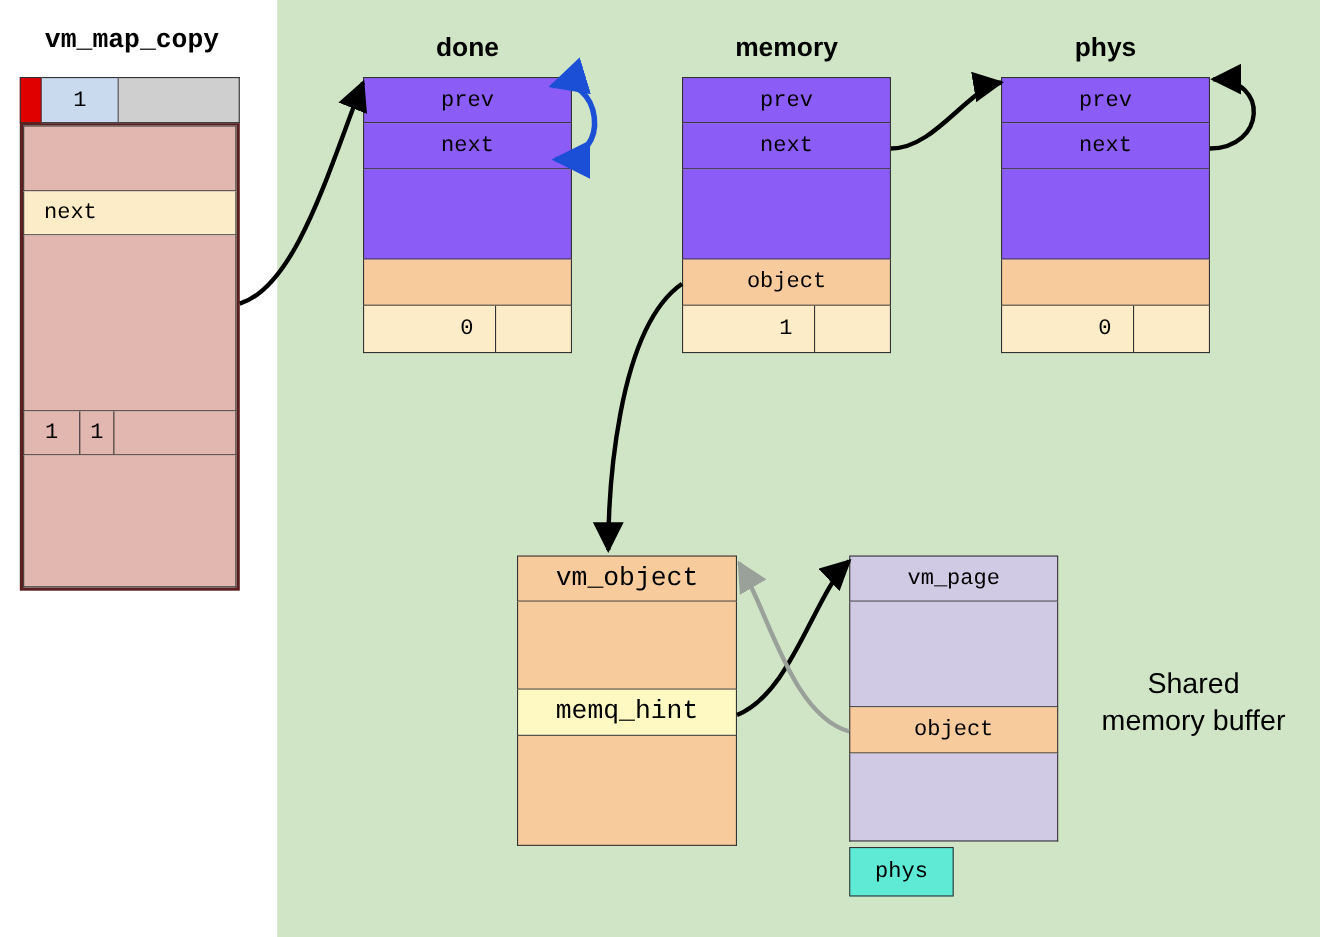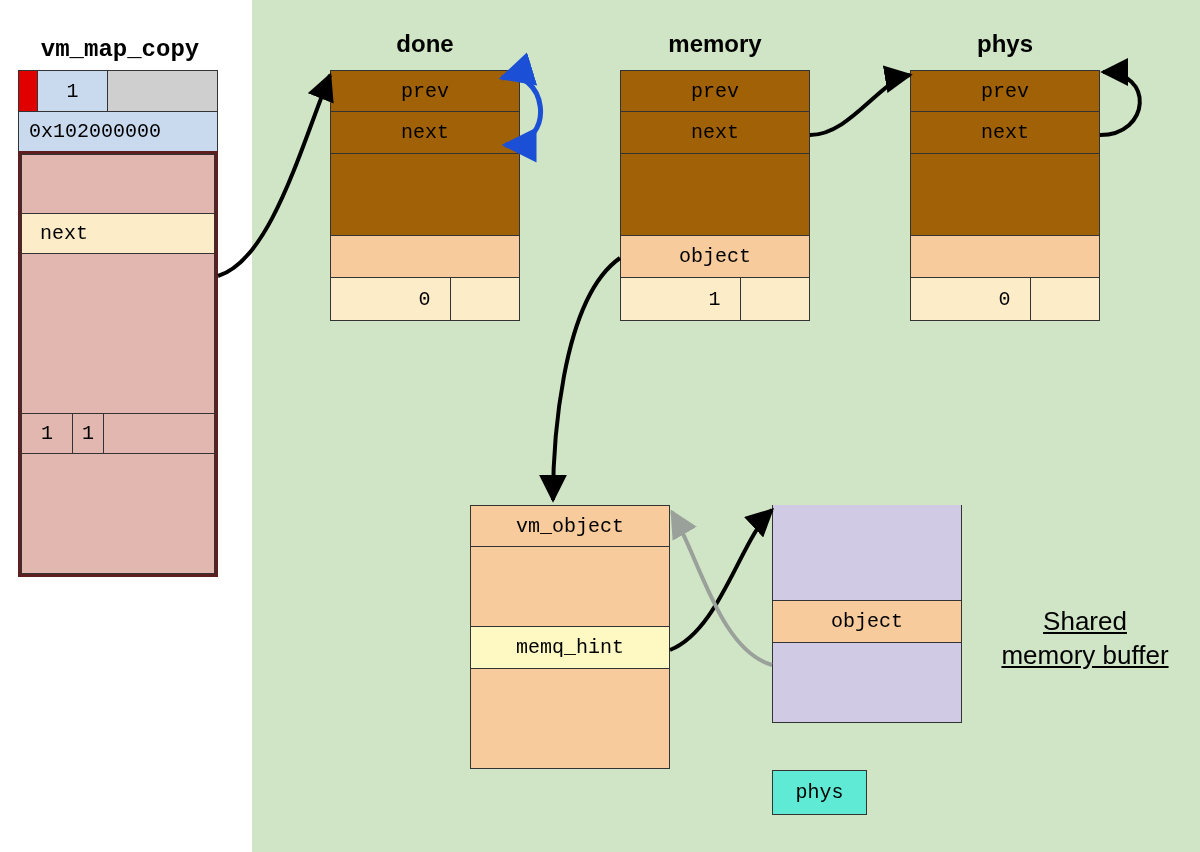--- a/index.html
+++ b/index.html
@@ -59,81 +59,80 @@
   .entryshell .top { border-top:1px solid #333; }
 
   
   .entrybox {
     position: absolute;
     width: 190px;
     box-sizing: border-box;
   }
   .entrybox .cell {
     border:1px solid #333; border-top:none; box-sizing:border-box;
-    background:#a16207;
+    background:#8b5cf6;
     display:flex; align-items:center; justify-content:center;
     font-family:"Courier New",monospace; font-size:20px;
   }
   .entrybox .first { border-top:1px solid #333; }
   .entrybox .h40 { height:42px; }
   .entrybox .h80 { height:82px; }
   .entrybox .obj { background:#f7cb9c; height:42px; }
   .entrybox .flags { height:42px; background:#fdecc8; display:flex; border:1px solid #333; border-top:none;}
   .entrybox .flags span { flex:0 0 50px; border-right:1px solid #333; display:flex; align-items:center; justify-content:center; font-family:"Courier New",monospace; font-size:20px;}
   .entrybox .flags .grow { flex:1; border-right:none;}
 
   
   .vmobj {
     position: absolute;
     left: 470px; top: 505px; width: 200px;
   }
-  .vmobj .cell { border:1px solid #333; border-top:none; box-sizing:border-box; display:flex; align-items:center; justify-content:center; font-family:"Courier New",monospace; font-size:20px;}
+  .vmobj .cell { border:1px solid #333; border-top:none; box-sizing:border-box; display:flex; align-items:center; justify-content:center; font-family:"Courier New",monospace; font-size:24px;}
   .vmobj .first { border-top:1px solid #333; }
 
   
   .vmpage {
     position: absolute;
     left: 772px; top: 505px; width: 190px;
   }
   .vmpage .cell { border:1px solid #333; border-top:none; box-sizing:border-box; display:flex; align-items:center; justify-content:center; font-family:"Courier New",monospace; font-size:20px;}
   .vmpage .first { border-top:1px solid #333; }
   .phys {
     position:absolute; left:772px; top:770px; width:95px; height:45px;
     background:#5eead4; border:1px solid #333; box-sizing:border-box;
     display:flex; align-items:center; justify-content:center;
     font-family:"Courier New",monospace; font-size:20px;
   }
 
   .sharedlabel {
     position:absolute; left:995px; top:605px; width:180px;
-    font-size:26px; text-align:center; line-height:1.3;text-decoration:underline;
+    font-size:26px; text-align:center; line-height:1.3;
   }
 
   svg.arrows {
     position:absolute; left:0; top:0; width:1200px; height:852px;
     pointer-events:none;
   }
 </style>
 </head>
 <body>
 
 <div class="green-bg"></div>
 
-<div class="title mono" style="left:30px; top:36px; width:180px;">vm_map_copy</div>
+<div class="title mono" style="left:30px; top:24px; width:180px;">vm_map_copy</div>
 <div class="title" style="left:330px; top:30px; width:190px;">done</div>
 <div class="title" style="left:620px; top:30px; width:190px;">memory</div>
 <div class="title" style="left:910px; top:30px; width:190px;">phys</div>
 
 <div class="vmcopy">
   <div class="head">
     <div class="r1"></div>
     <div class="r2">1</div>
     <div class="r3"></div>
   </div>
-  <div class="addr">0x102000000</div>
   <div class="entryshell">
     <div class="pad top" style="height:60px;"></div>
     <div class="nxt">next</div>
     <div class="pad" style="height:160px;"></div>
     <div class="flags">
       <span>1</span>
       <span class="sm">1</span>
     </div>
     <div class="pad" style="height:120px;"></div>
   </div>
@@ -176,20 +175,21 @@
 </div>
 
 <div class="vmobj">
   <div class="cell first" style="height:42px; background:#f7cb9c;">vm_object</div>
   <div class="cell" style="height:80px; background:#f7cb9c;"></div>
   <div class="cell" style="height:42px; background:#fef9c3;">memq_hint</div>
   <div class="cell" style="height:100px; background:#f7cb9c;"></div>
 </div>
 
 <div class="vmpage">
+  <div class="cell first" style="height:42px; background:#d0cae4;">vm_page</div>
   <div class="cell" style="height:96px; background:#d0cae4;"></div>
   <div class="cell" style="height:42px; background:#f7cb9c;">object</div>
   <div class="cell" style="height:80px; background:#d0cae4;"></div>
 </div>
 <div class="phys">phys</div>
 
 <div class="sharedlabel">Shared memory buffer</div>
 
 <svg class="arrows">
   <defs>

